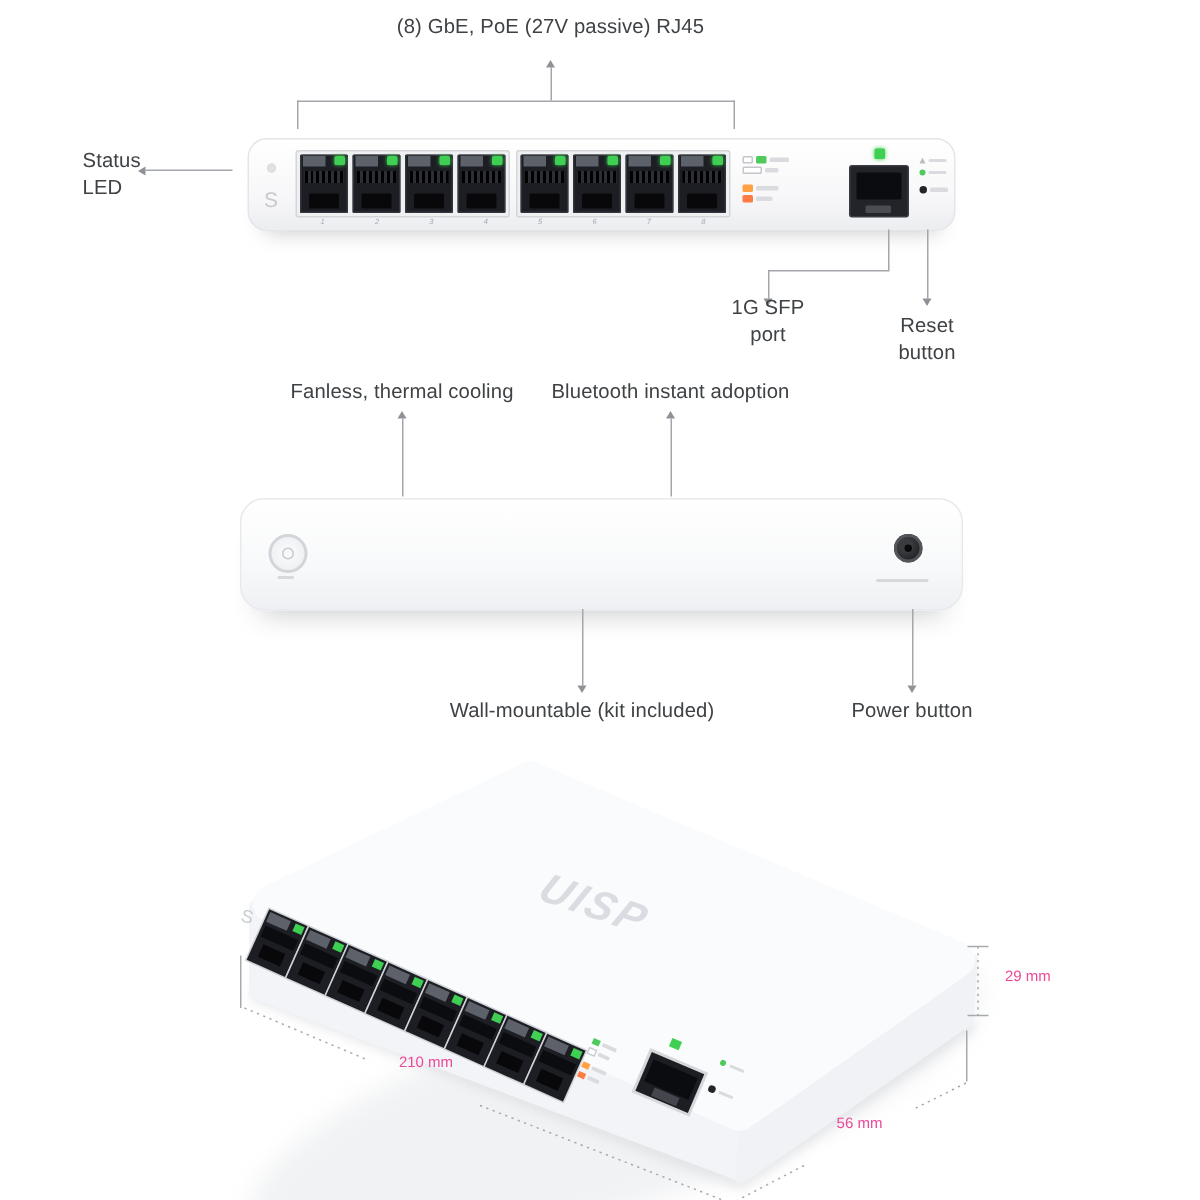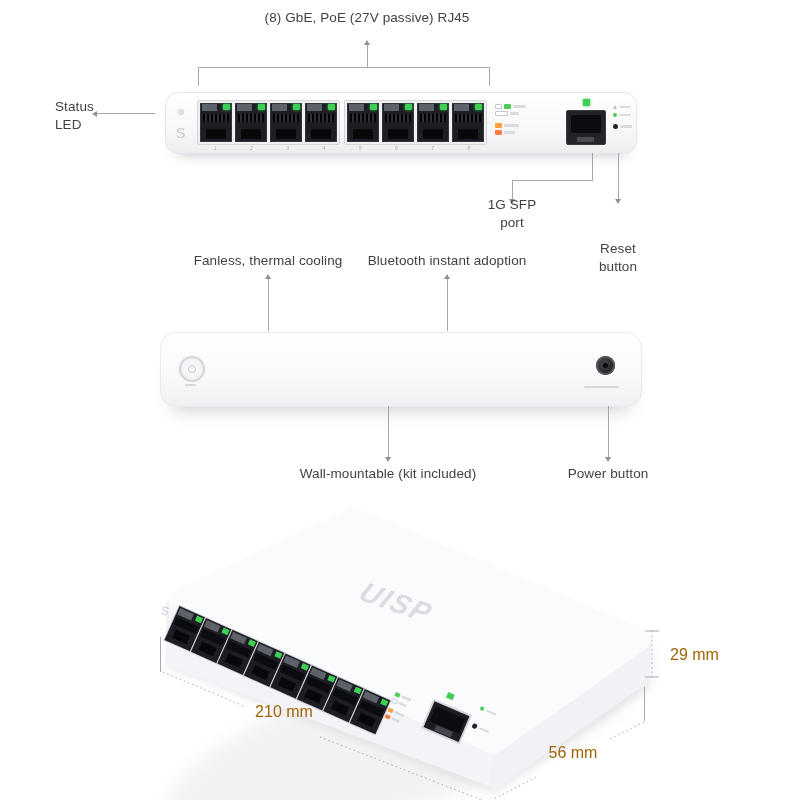--- a/index.html
+++ b/index.html
@@ -49,21 +49,21 @@
     border:1px solid #e8e9ec;
     box-shadow:0 16px 18px -14px rgba(40,42,50,.25);
   }
   .mount-screw{left:179px;top:356px;width:22px;height:22px;border-radius:50%;border:2px solid #d2d5d9;background:radial-gradient(circle,#f7f8fa 30%,#e9ebee 100%);}
   .mount-screw .inner{position:absolute;left:7px;top:7px;width:8px;height:8px;border-radius:50%;border:1px solid #c6c9cd;box-sizing:border-box;}
   .power-jack{left:596px;top:356px;width:19px;height:19px;border-radius:50%;background:radial-gradient(circle at 40% 40%,#3b3c40 25%,#1c1d20 75%);box-shadow:inset 0 0 0 2px #54555a;}
   .power-jack .hole{position:absolute;left:7px;top:7px;width:5px;height:5px;border-radius:50%;background:#090a0c;}
   .tiny-etch{position:absolute;height:2px;background:#d6d8db;border-radius:1px;}
 
   
-  .dim{color:#a16207;font-size:16px;}
+  .dim{color:#ec4899;font-size:10px;}
   svg{pointer-events:none;}
 </style>
 </head>
 <body>
 
 <div class="abs callout tc" style="left:217px;top:9px;width:300px;">
   <div>(8) GbE, PoE (27V passive) RJ45</div>
 </div>
 <div class="ah-up" style="left:364px;top:40px;"></div>
 <div class="cline" style="left:367px;top:45px;width:1px;height:22px;"></div>
@@ -189,21 +189,21 @@
 <div class="cline" style="left:592px;top:153px;width:1px;height:27px;"></div>
 <div class="cline" style="left:512px;top:180px;width:81px;height:1px;"></div>
 <div class="cline" style="left:512px;top:180px;width:1px;height:19px;"></div>
 <div class="ah-down" style="left:509px;top:199px;"></div>
 <div class="abs callout tc" style="left:472px;top:196px;width:80px;">
   <div>1G SFP</div>
   <div>port</div>
 </div>
 <div class="cline" style="left:618px;top:153px;width:1px;height:46px;"></div>
 <div class="ah-down" style="left:615px;top:199px;"></div>
-<div class="abs callout tc" style="left:578px;top:208px;width:80px;margin-top:32px;">
+<div class="abs callout tc" style="left:578px;top:208px;width:80px;">
   <div>Reset</div>
   <div>button</div>
 </div>
 
 <div class="abs callout tc" style="left:158px;top:252px;width:220px;">Fanless, thermal cooling</div>
 <div class="ah-up" style="left:265px;top:274px;"></div>
 <div class="cline" style="left:268px;top:279px;width:1px;height:52px;"></div>
 <div class="abs callout tc" style="left:337px;top:252px;width:220px;">Bluetooth instant adoption</div>
 <div class="ah-up" style="left:444px;top:274px;"></div>
 <div class="cline" style="left:447px;top:279px;width:1px;height:52px;"></div>

